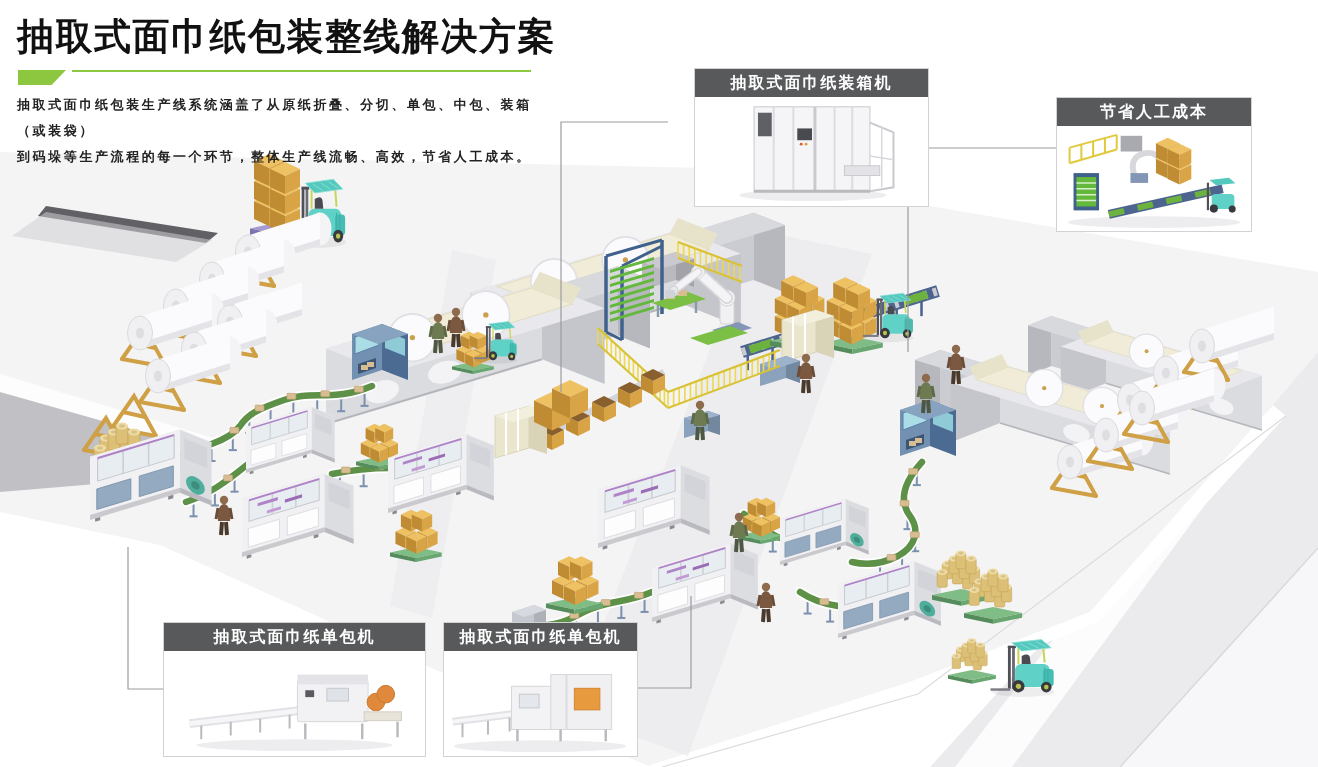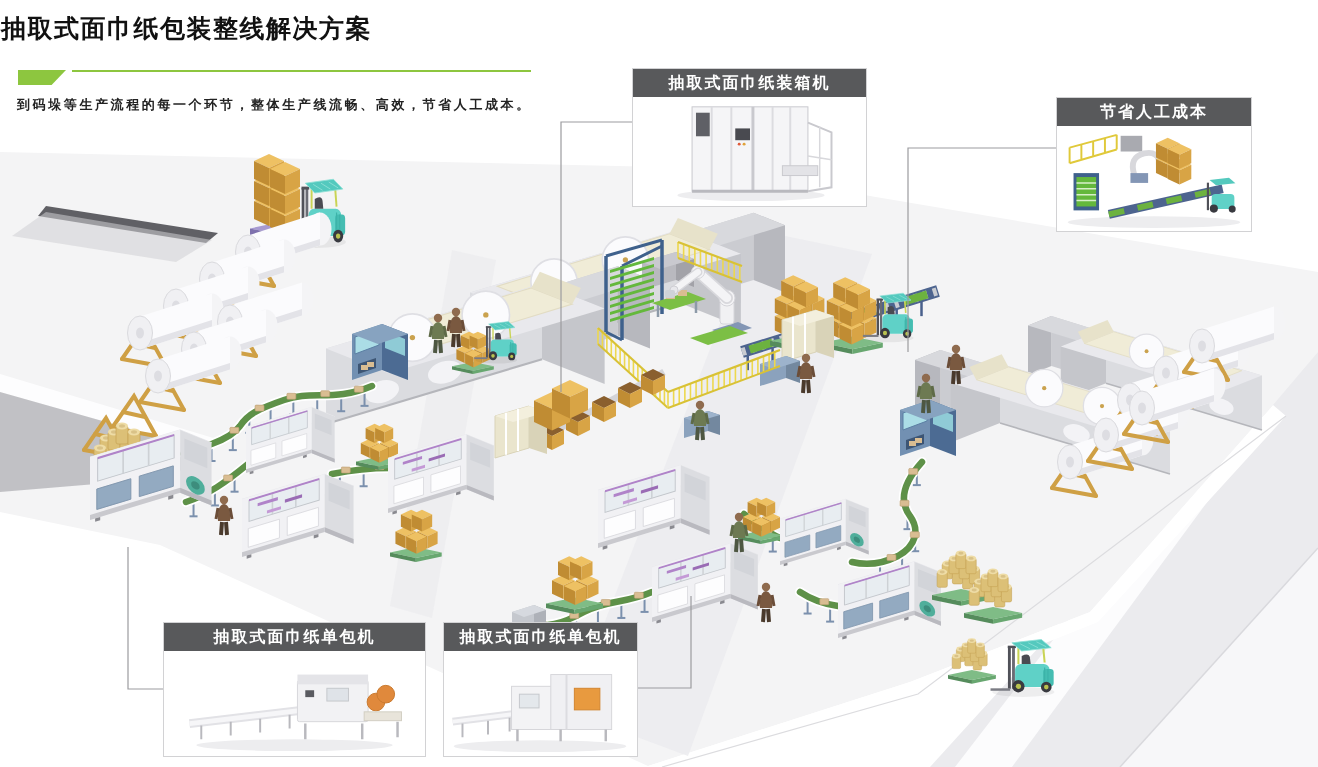--- a/index.html
+++ b/index.html
@@ -1,20 +1,20 @@
 <!DOCTYPE html>
 <html><head>
 <meta charset="utf-8">
 <style>
   html,body{margin:0;padding:0;background:#fff;}
   .page{position:relative;width:1318px;height:767px;background:#ffffff;overflow:hidden;
         font-family:"Liberation Sans","DejaVu Sans",sans-serif;}
   .scene{position:absolute;left:0;top:0;z-index:1;}
   .hdr{position:absolute;left:0;top:0;z-index:3;}
-  .title{position:absolute;left:1px;top:12px;width:700px;font-size:25px;font-weight:900;
+  .title{position:absolute;left:17px;top:12px;width:700px;font-size:37px;font-weight:900;
          color:#111;letter-spacing:1.5px;white-space:nowrap;}
   .accent-block{position:absolute;left:18px;top:70px;width:48px;height:15px;background:#8dc63f;
          clip-path:polygon(0 0,100% 0,70% 100%,0 100%);}
   .accent-line{position:absolute;left:72px;top:70px;width:459px;height:2px;background:#8dc63f;}
   .desc{position:absolute;left:17px;top:92px;width:540px;font-size:13px;font-weight:700;
         color:#222;letter-spacing:2.6px;line-height:26px;}
   .callout{position:absolute;z-index:4;background:#fff;border:1px solid #d2d2d4;box-sizing:border-box;}
   .callout .chead{height:28px;line-height:28px;text-align:center;background:#58595b;color:#fff;
         font-size:16px;font-weight:700;letter-spacing:2px;}
   .callout .cbody{position:absolute;left:0;right:0;top:28px;bottom:0;background:#fff;}
@@ -614,25 +614,26 @@
   <polyline class="cline" points="163,689 128,689 128,547"></polyline>
   <polyline class="cline" points="638,688 691,688 691,596"></polyline>
 </g>
 </svg>
 
 <div class="hdr">
   <div class="title">抽取式面巾纸包装整线解决方案</div>
   <div class="accent-block"></div>
   <div class="accent-line"></div>
   <div class="desc">
+    <div>抽取式面巾纸包装生产线系统涵盖了从原纸折叠、分切、单包、中包、装箱（或装袋）</div>
     <div>到码垛等生产流程的每一个环节，整体生产线流畅、高效，节省人工成本。</div>
   </div>
 </div>
 
-<div class="callout" style="left:632px;top:68px;width:235px;height:139px">
+<div class="callout" style="left:694px;top:68px;width:235px;height:139px">
   <div class="chead">抽取式面巾纸装箱机</div>
   <div class="cbody">
     <svg viewBox="0 0 233 111">
       <ellipse cx="118" cy="100" rx="75" ry="6" fill="#ededef"></ellipse>
       <rect x="58" y="10" width="118" height="86" fill="#f5f5f7" stroke="#c9c9ce"></rect>
       <line x1="78" y1="10" x2="78" y2="96" stroke="#dcdce0" stroke-width="2"></line>
       <line x1="98" y1="10" x2="98" y2="96" stroke="#dcdce0" stroke-width="2"></line>
       <line x1="120" y1="10" x2="120" y2="96" stroke="#c9c9ce" stroke-width="3"></line>
       <line x1="140" y1="10" x2="140" y2="96" stroke="#dcdce0" stroke-width="2"></line>
       <line x1="158" y1="10" x2="158" y2="96" stroke="#dcdce0" stroke-width="2"></line>

